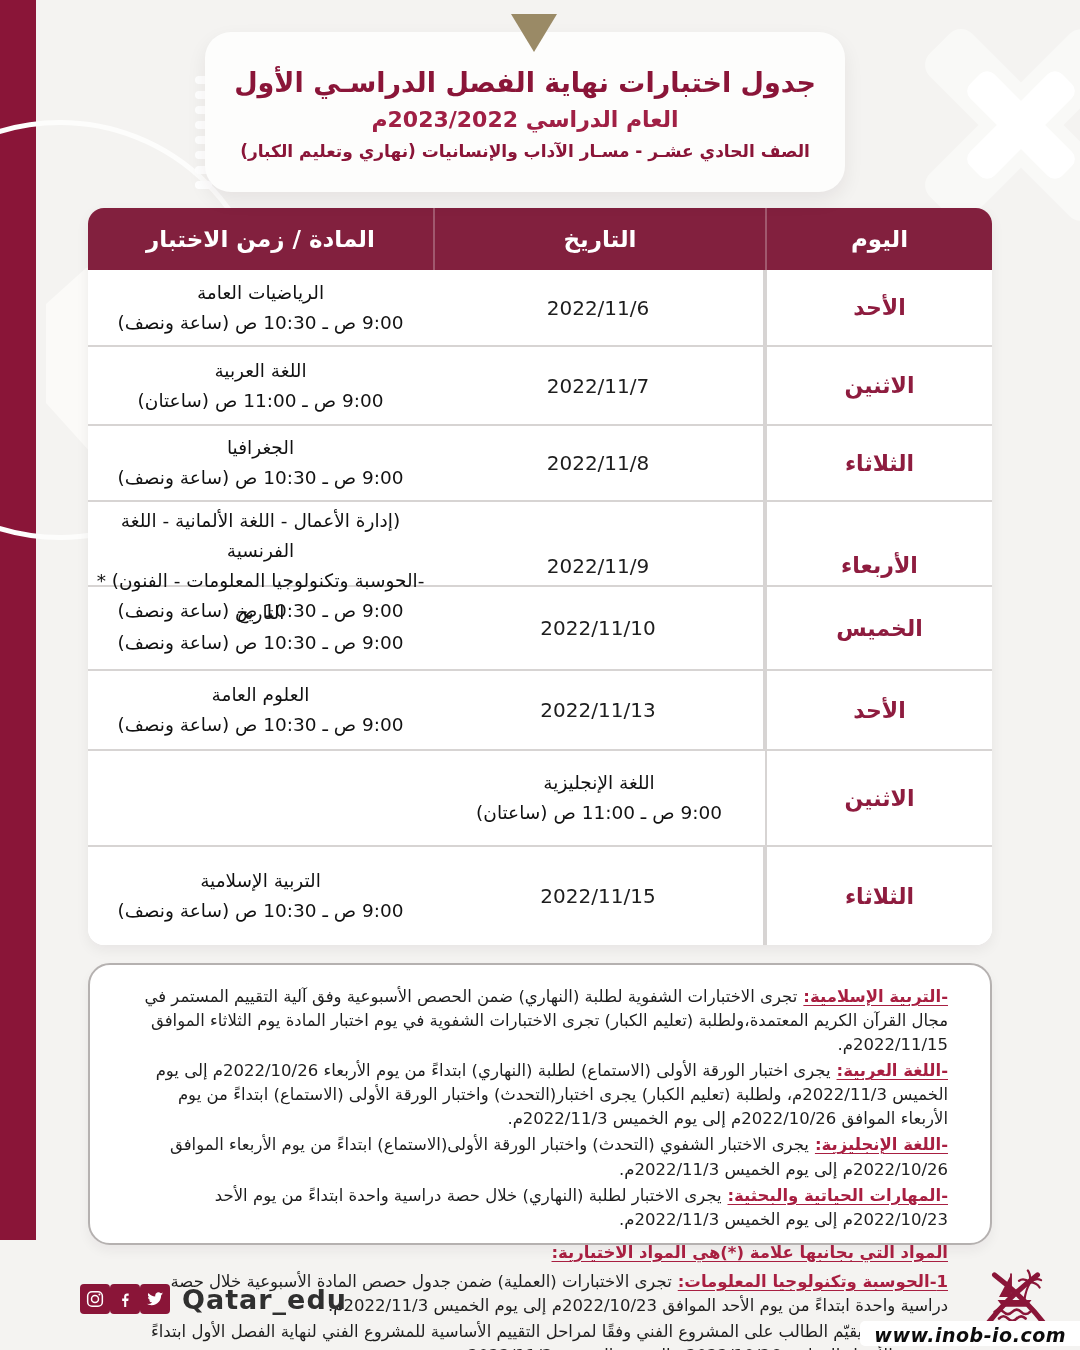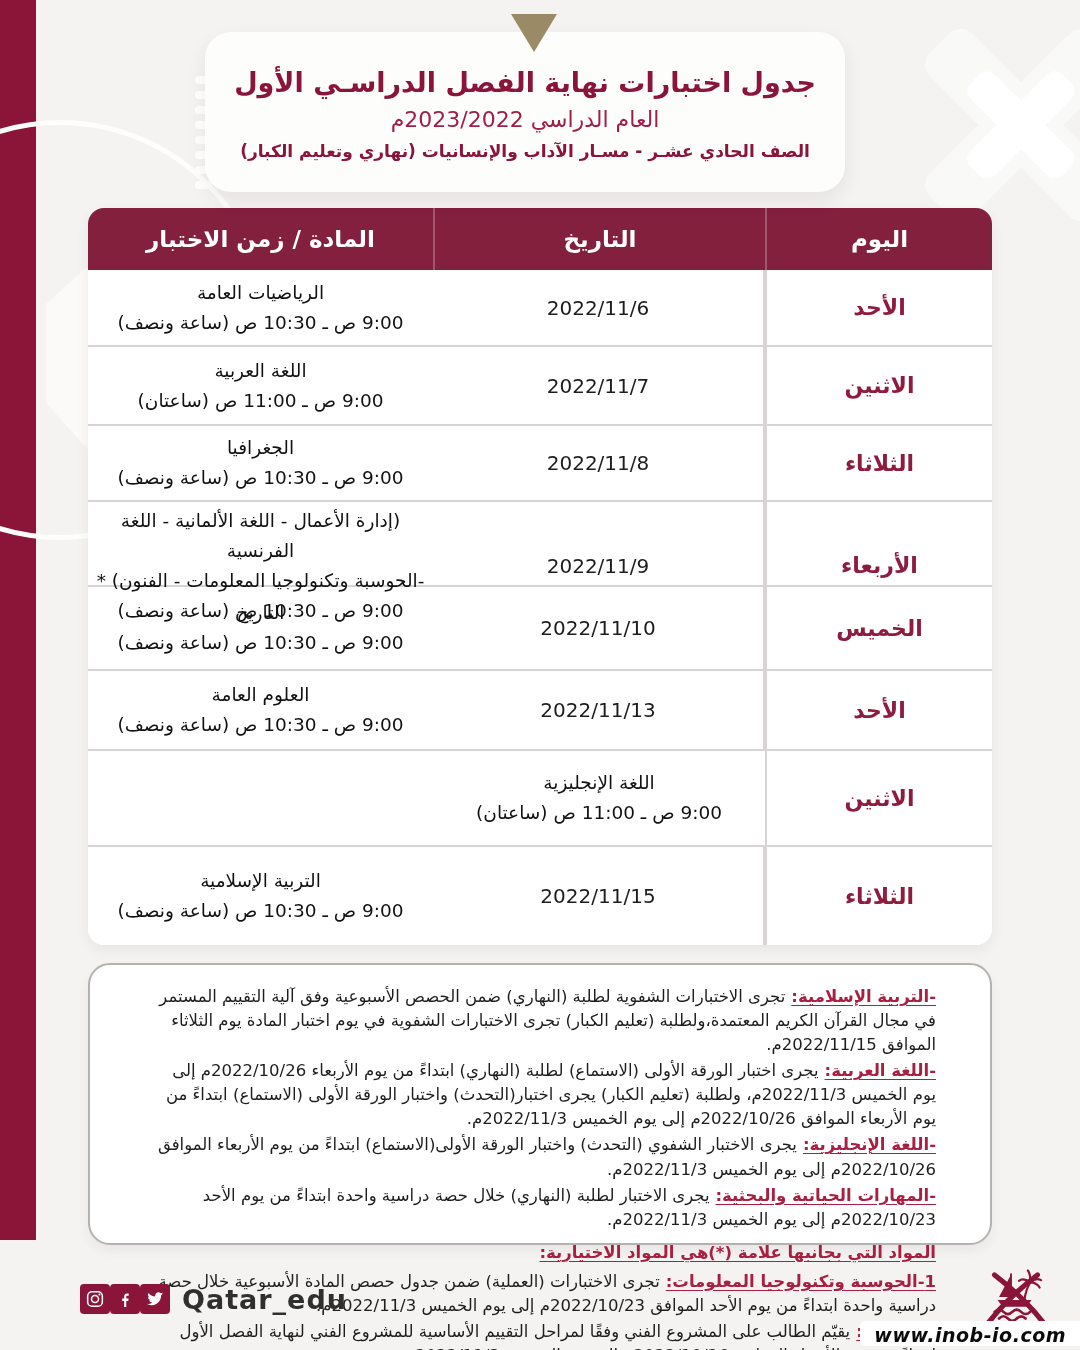--- a/index.html
+++ b/index.html
@@ -22,21 +22,21 @@
   
   .tri { position:absolute; left:511px; top:14px; width:0; height:0; z-index:3;
     border-left:23px solid transparent; border-right:23px solid transparent; border-top:38px solid #9a8a66; }
   .header-card {
     position:absolute; left:205px; top:32px; width:640px; height:160px; z-index:2;
     background:#fdfdfc; border-radius:26px; box-shadow:0 8px 20px rgba(40,20,30,.07);
     display:flex; flex-direction:column; align-items:center; justify-content:center; gap:9px;
     direction:rtl; text-align:center; padding:14px 20px 10px;
   }
   .hc-title { color:#8A1538; font-size:27px; font-weight:bold; }
-  .hc-year  { color:#a02045; font-size:22px; font-weight:400; }
+  .hc-year  { color:#a02045; font-size:22px; font-weight:700; }
   .hc-grade { color:#8A1538; font-size:17px; font-weight:bold; }
 
   
   .exam-table {
     position:absolute; left:88px; top:208px; width:904px; direction:rtl;
     background:#ffffff; border-radius:16px; overflow:hidden;
     box-shadow:0 5px 14px rgba(40,20,30,.06);
   }
   .trow { display:grid; grid-template-columns:227px 332px 345px; }
   .thead { background:#82203E; height:62px; }
@@ -55,21 +55,21 @@
   .r5{height:84px}.r6{height:80px}.r7{height:96px}.r8{height:100px}
 
   
   .notes-card {
     position:absolute; left:88px; top:963px; width:904px; height:282px;
     background:#ffffff; border:2px solid #b5b1b0; border-radius:22px;
     box-shadow:0 6px 12px rgba(40,20,30,.05);
     direction:rtl; text-align:right; padding:18px 42px 12px 42px;
     font-size:16.5px; line-height:1.46; color:#1d1d1d;
   }
-  .note { margin:2px 12px; }
+  .note { margin:2px 0; }
   .note .lead { color:#a81f41; font-weight:600; text-decoration:underline; text-underline-offset:3px; margin-inline-end:6px; }
   .note:nth-child(5) { margin-top:9px; margin-bottom:5px; }
 
   
   .social { position:absolute; left:80px; top:1284px; display:flex; align-items:flex-start; }
   .sq { width:30px; height:30px; background:#8A1538; border-radius:4px;
         display:flex; align-items:center; justify-content:center; cursor:pointer; }
   .sq svg { width:20px; height:20px; }
   .handle { color:#2f2f2f; font-size:27px; font-weight:bold; letter-spacing:1px; margin-left:12px; }
 

